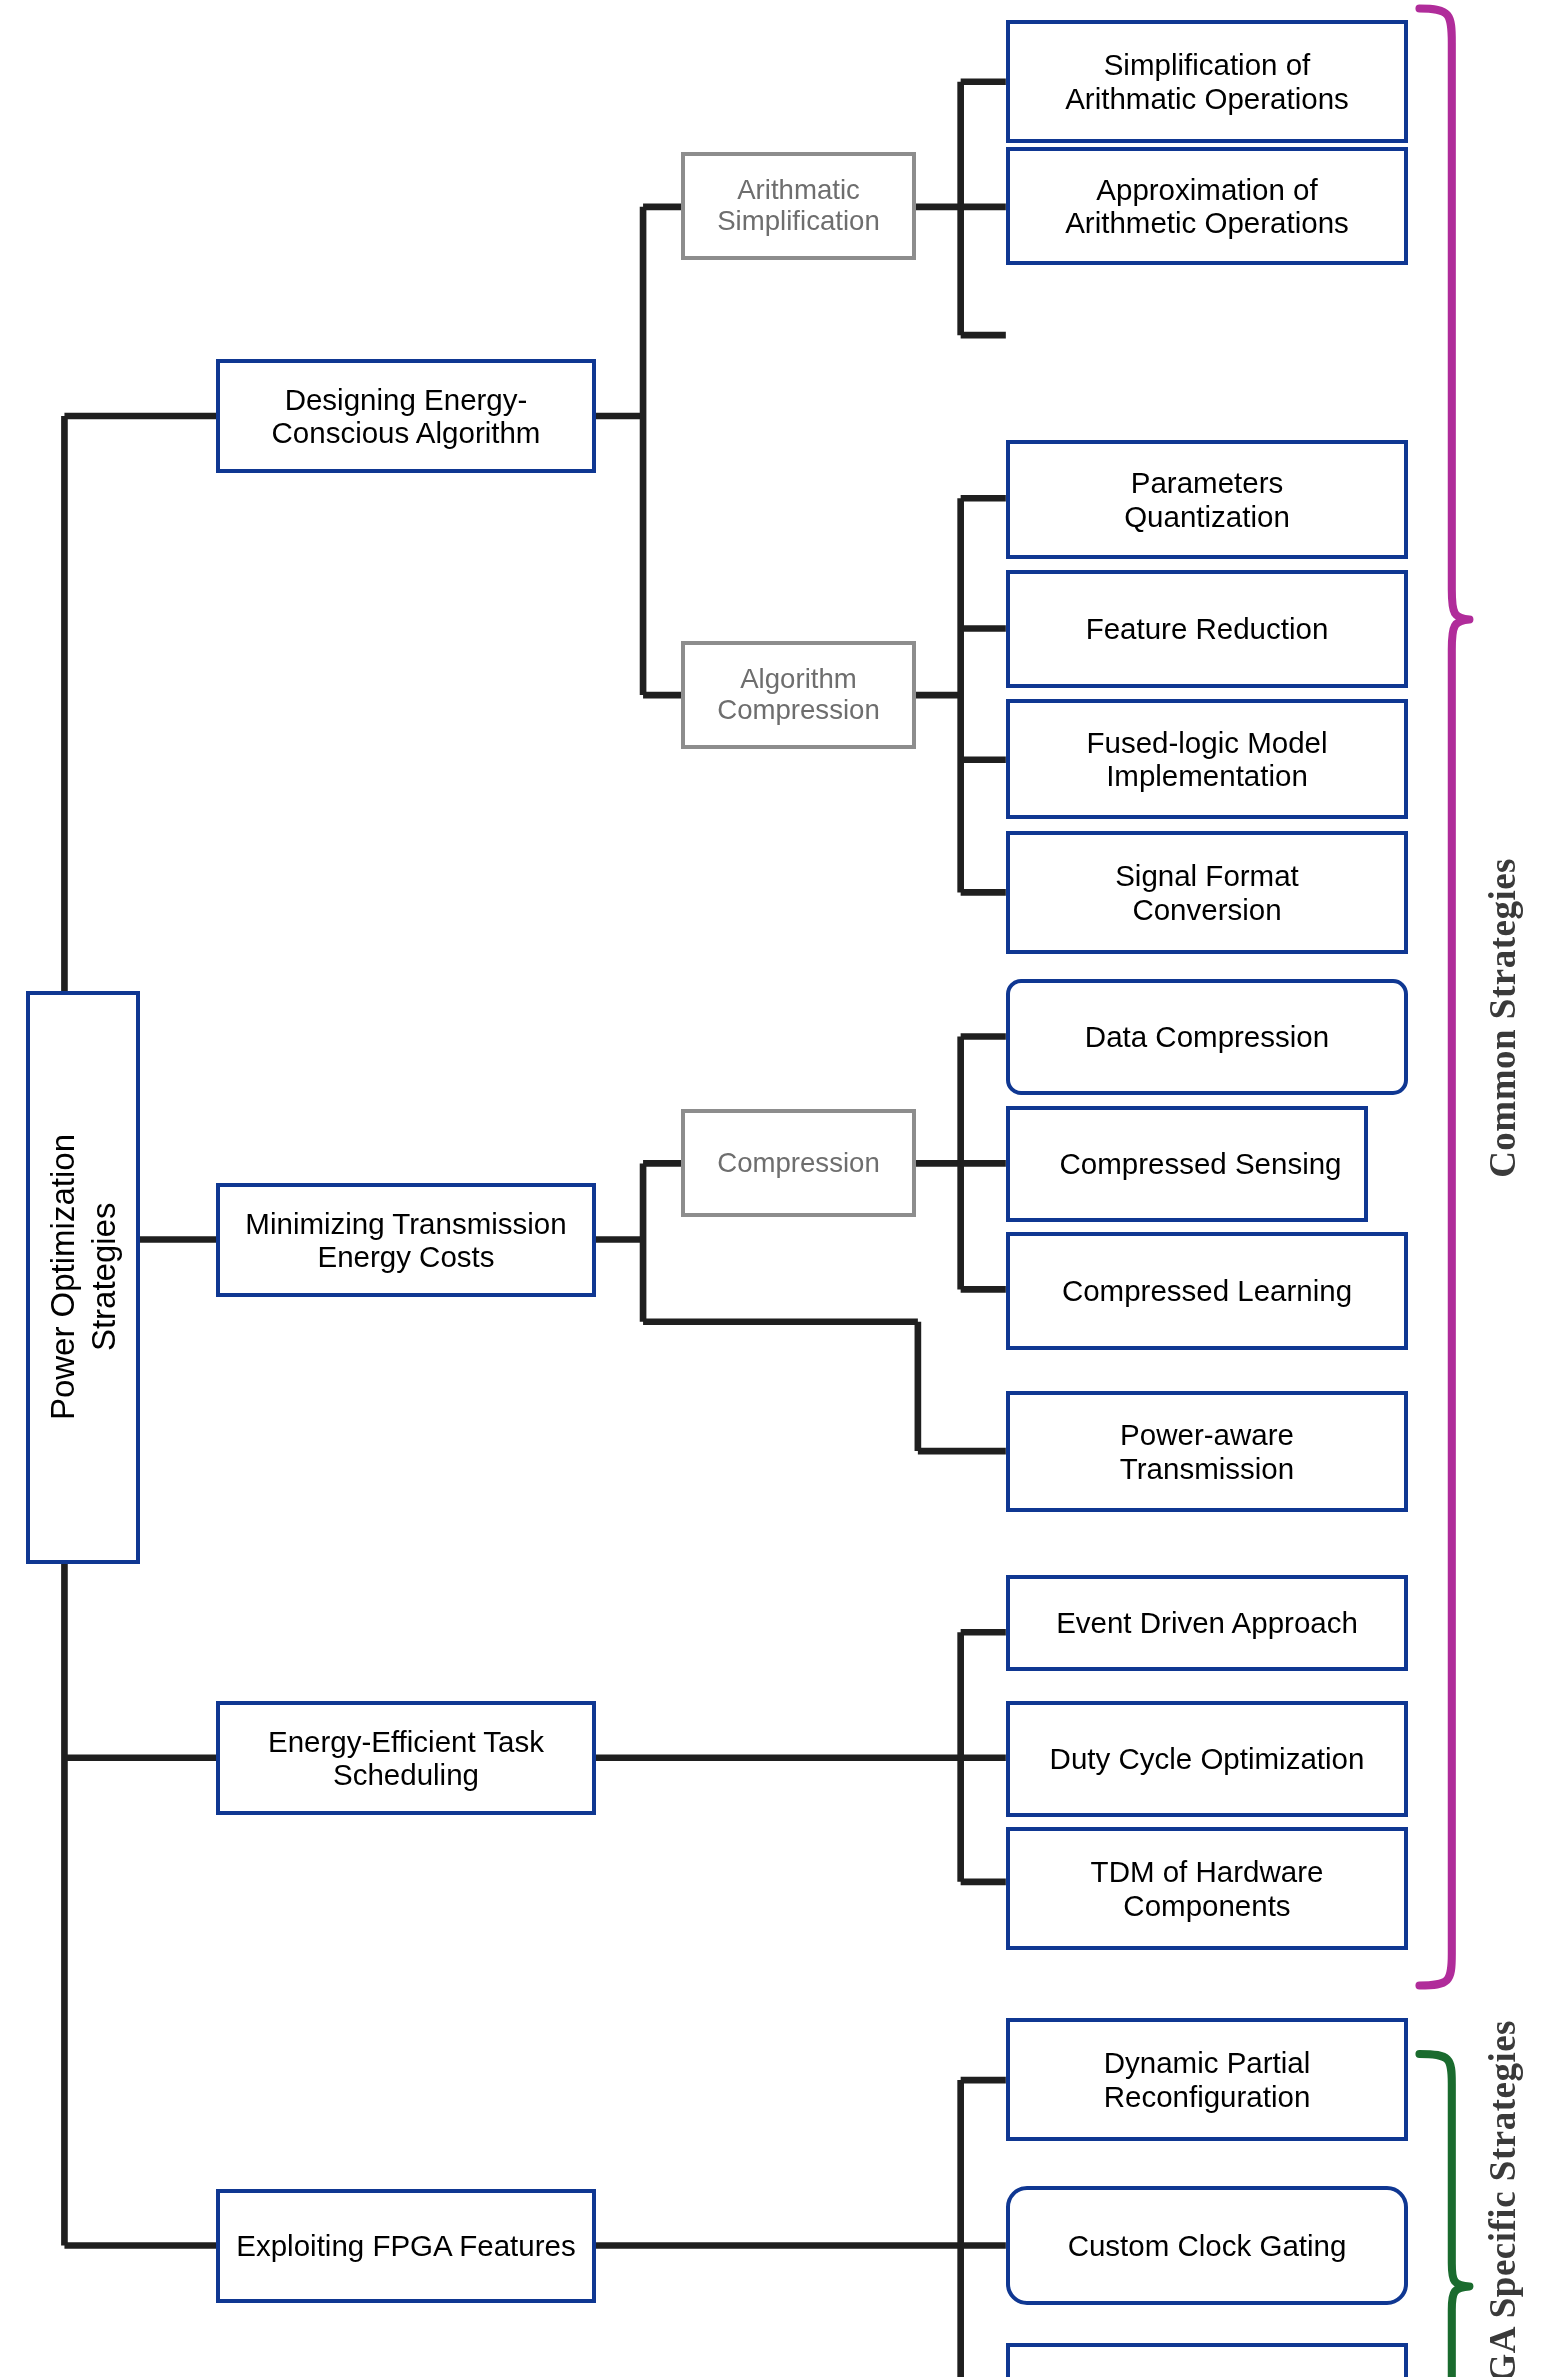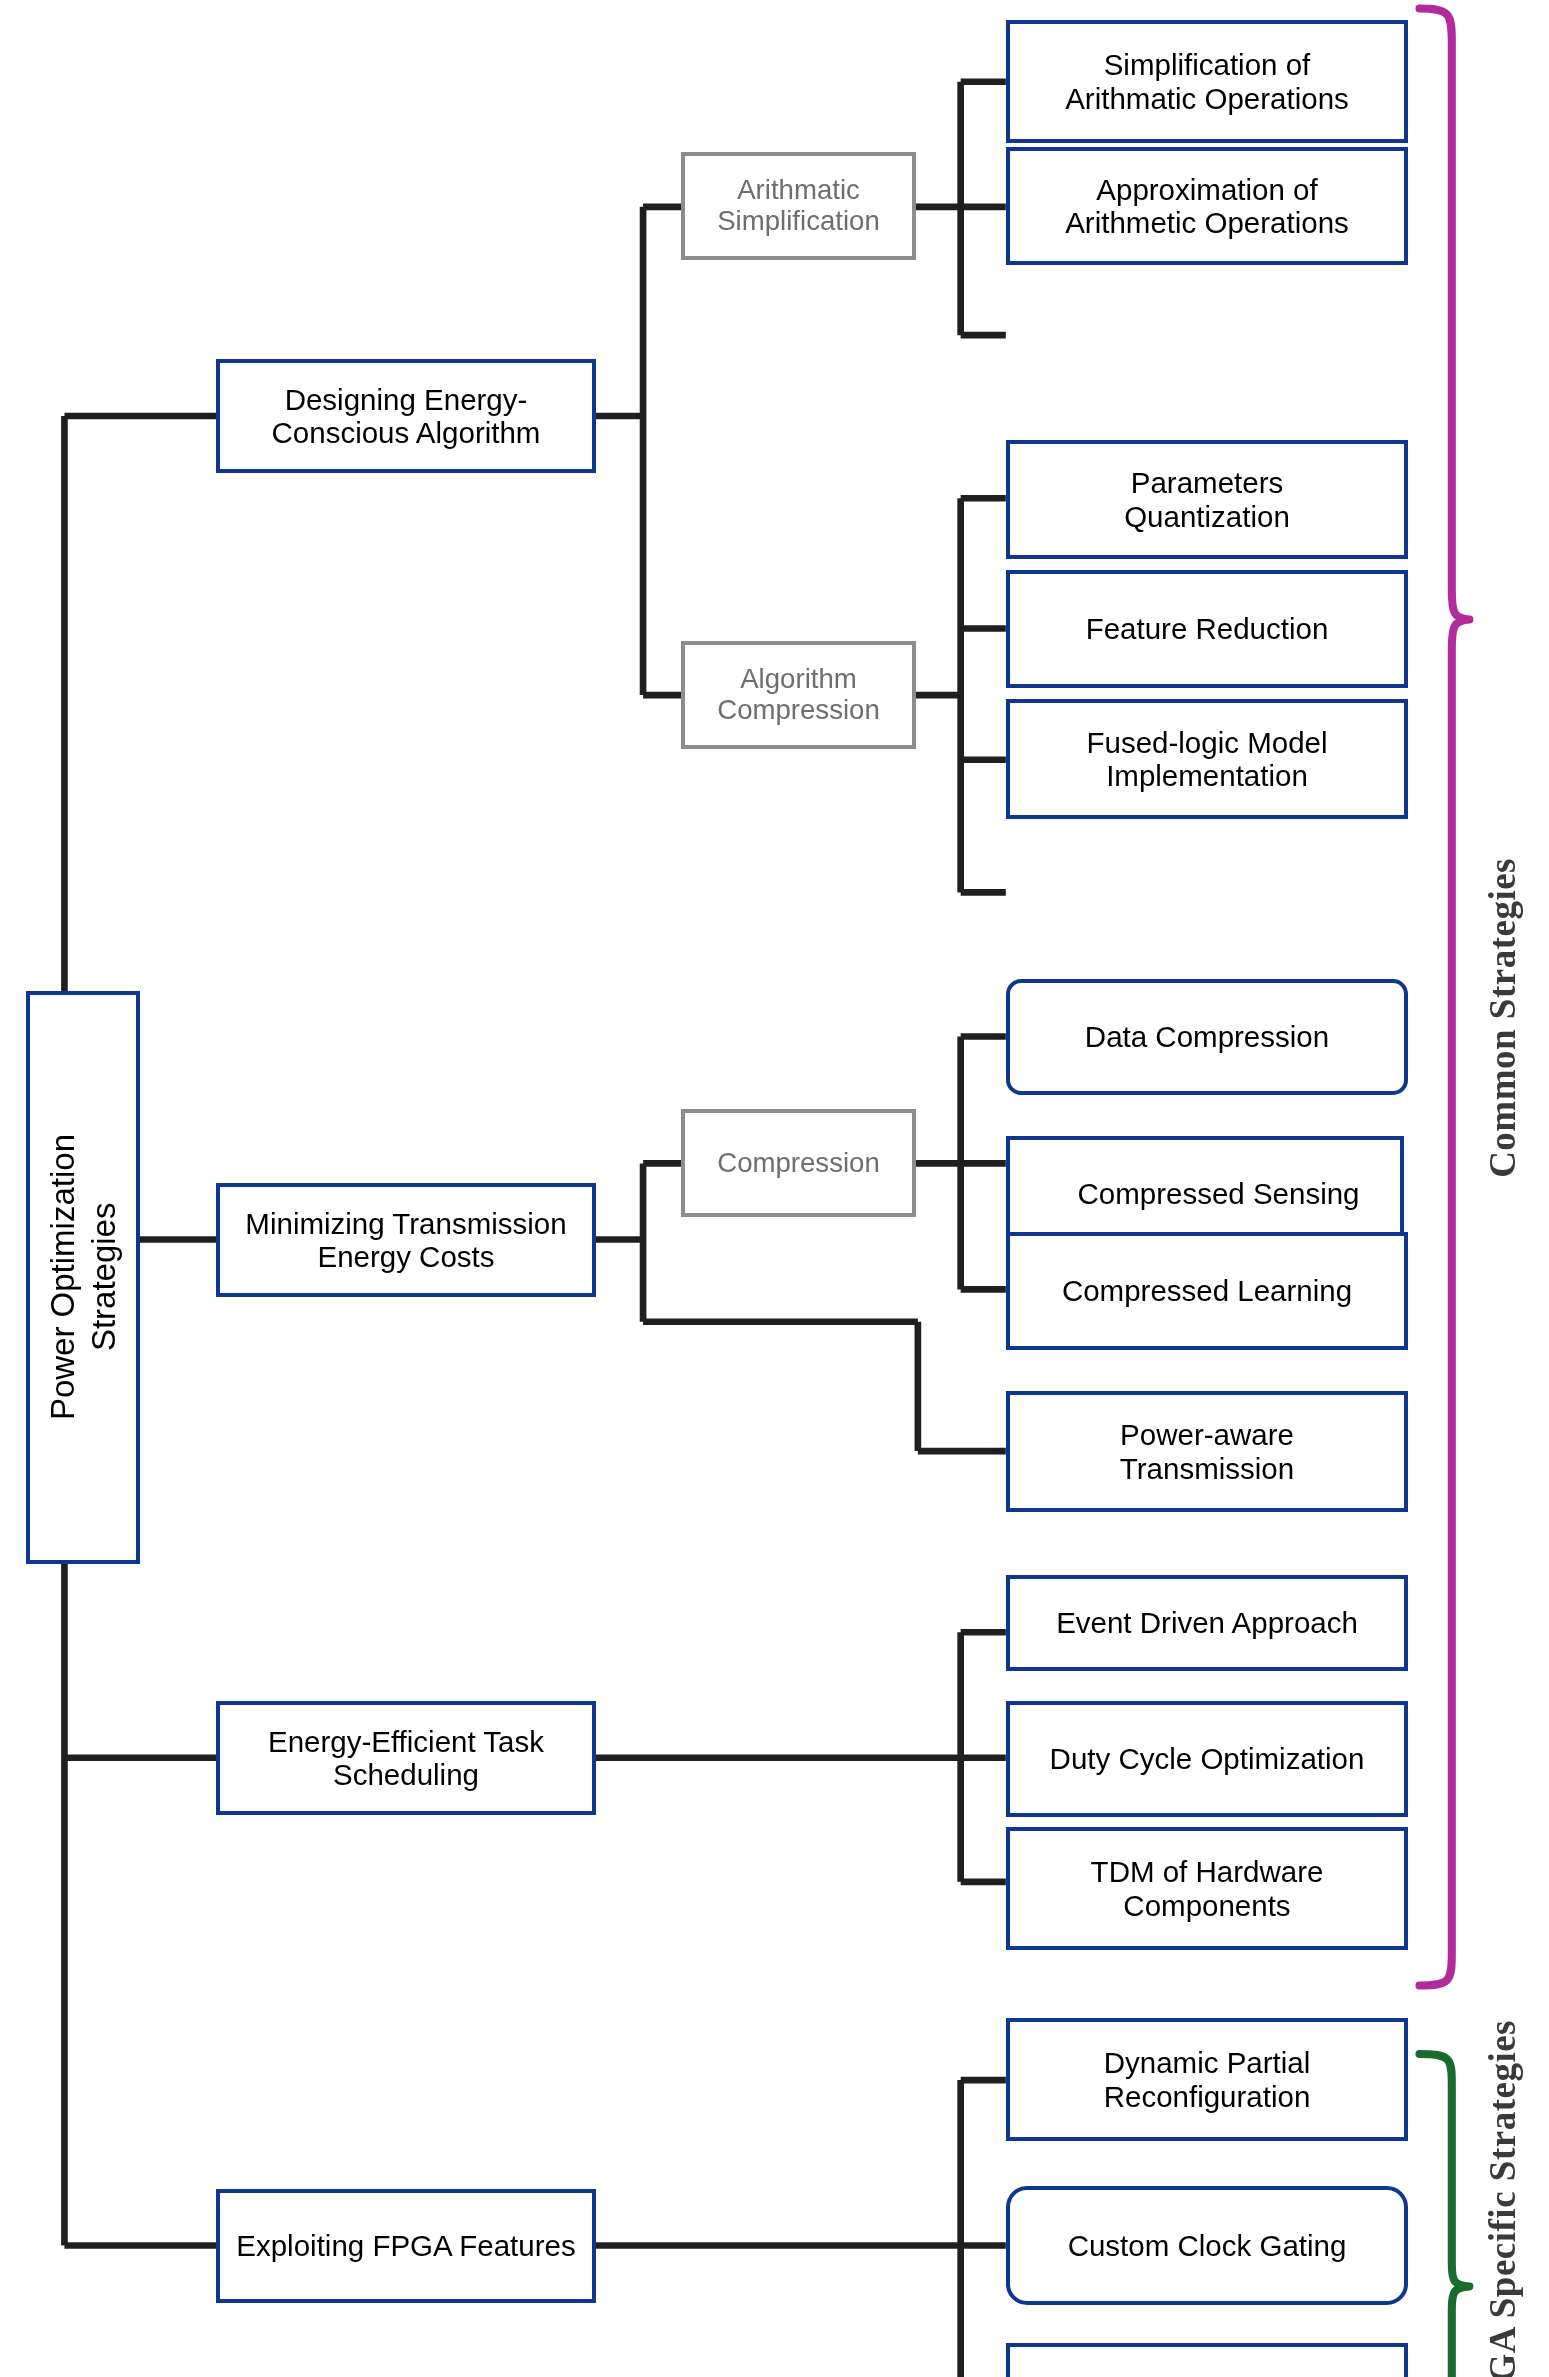--- a/index.html
+++ b/index.html
@@ -147,25 +147,29 @@
     <span class="lbl">Parameters
 Quantization</span>
   </div>
   <div class="node blue leaf" style="left:1006px;top:570px;width:402px;height:118px;">
     <span class="lbl">Feature Reduction</span>
   </div>
   <div class="node blue leaf" style="left:1006px;top:699px;width:402px;height:120px;">
     <span class="lbl">Fused-logic Model
 Implementation</span>
   </div>
+  <div class="node blue leaf" style="left:1006px;top:831px;width:402px;height:123px;">
+    <span class="lbl">Signal Format
+Conversion</span>
+  </div>
 
   <div class="node blue leaf" style="left:1006px;top:979px;width:402px;height:116px;border-radius:15px;">
     <span class="lbl">Data Compression</span>
   </div>
-  <div class="node blue leaf" style="left:1006px;top:1136px;width:398px;height:116px;padding-left:27px;">
+  <div class="node blue leaf" style="left:1006px;top:1106px;width:362px;height:116px;padding-left:27px;">
     <span class="lbl">Compressed Sensing</span>
   </div>
   <div class="node blue leaf" style="left:1006px;top:1232px;width:402px;height:118px;">
     <span class="lbl">Compressed Learning</span>
   </div>
   <div class="node blue leaf" style="left:1006px;top:1391px;width:402px;height:121px;">
     <span class="lbl">Power-aware
 Transmission</span>
   </div>
 

